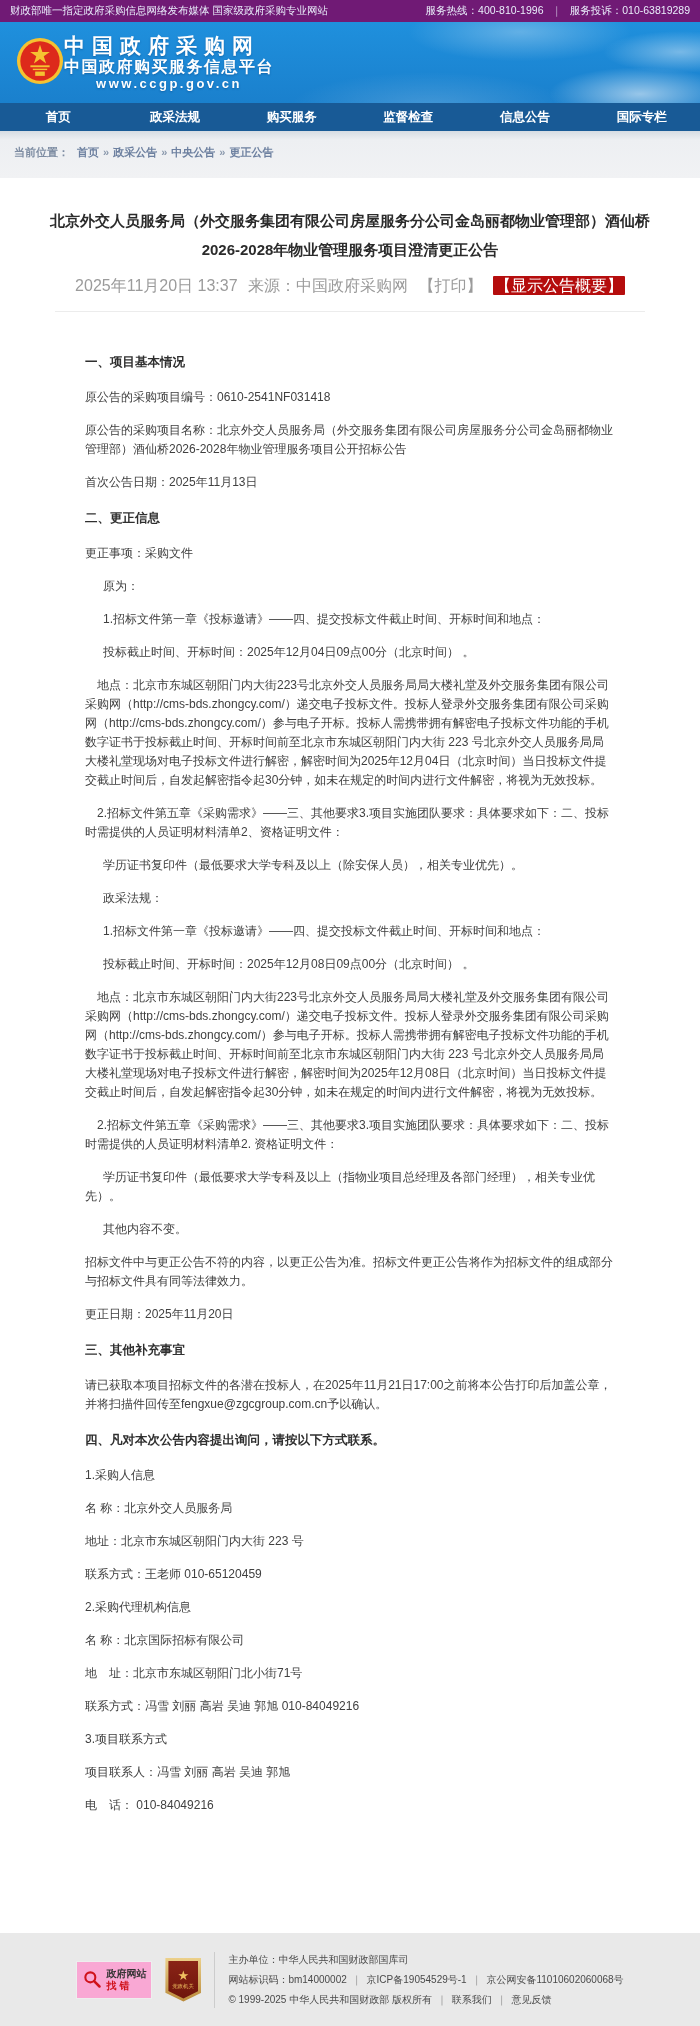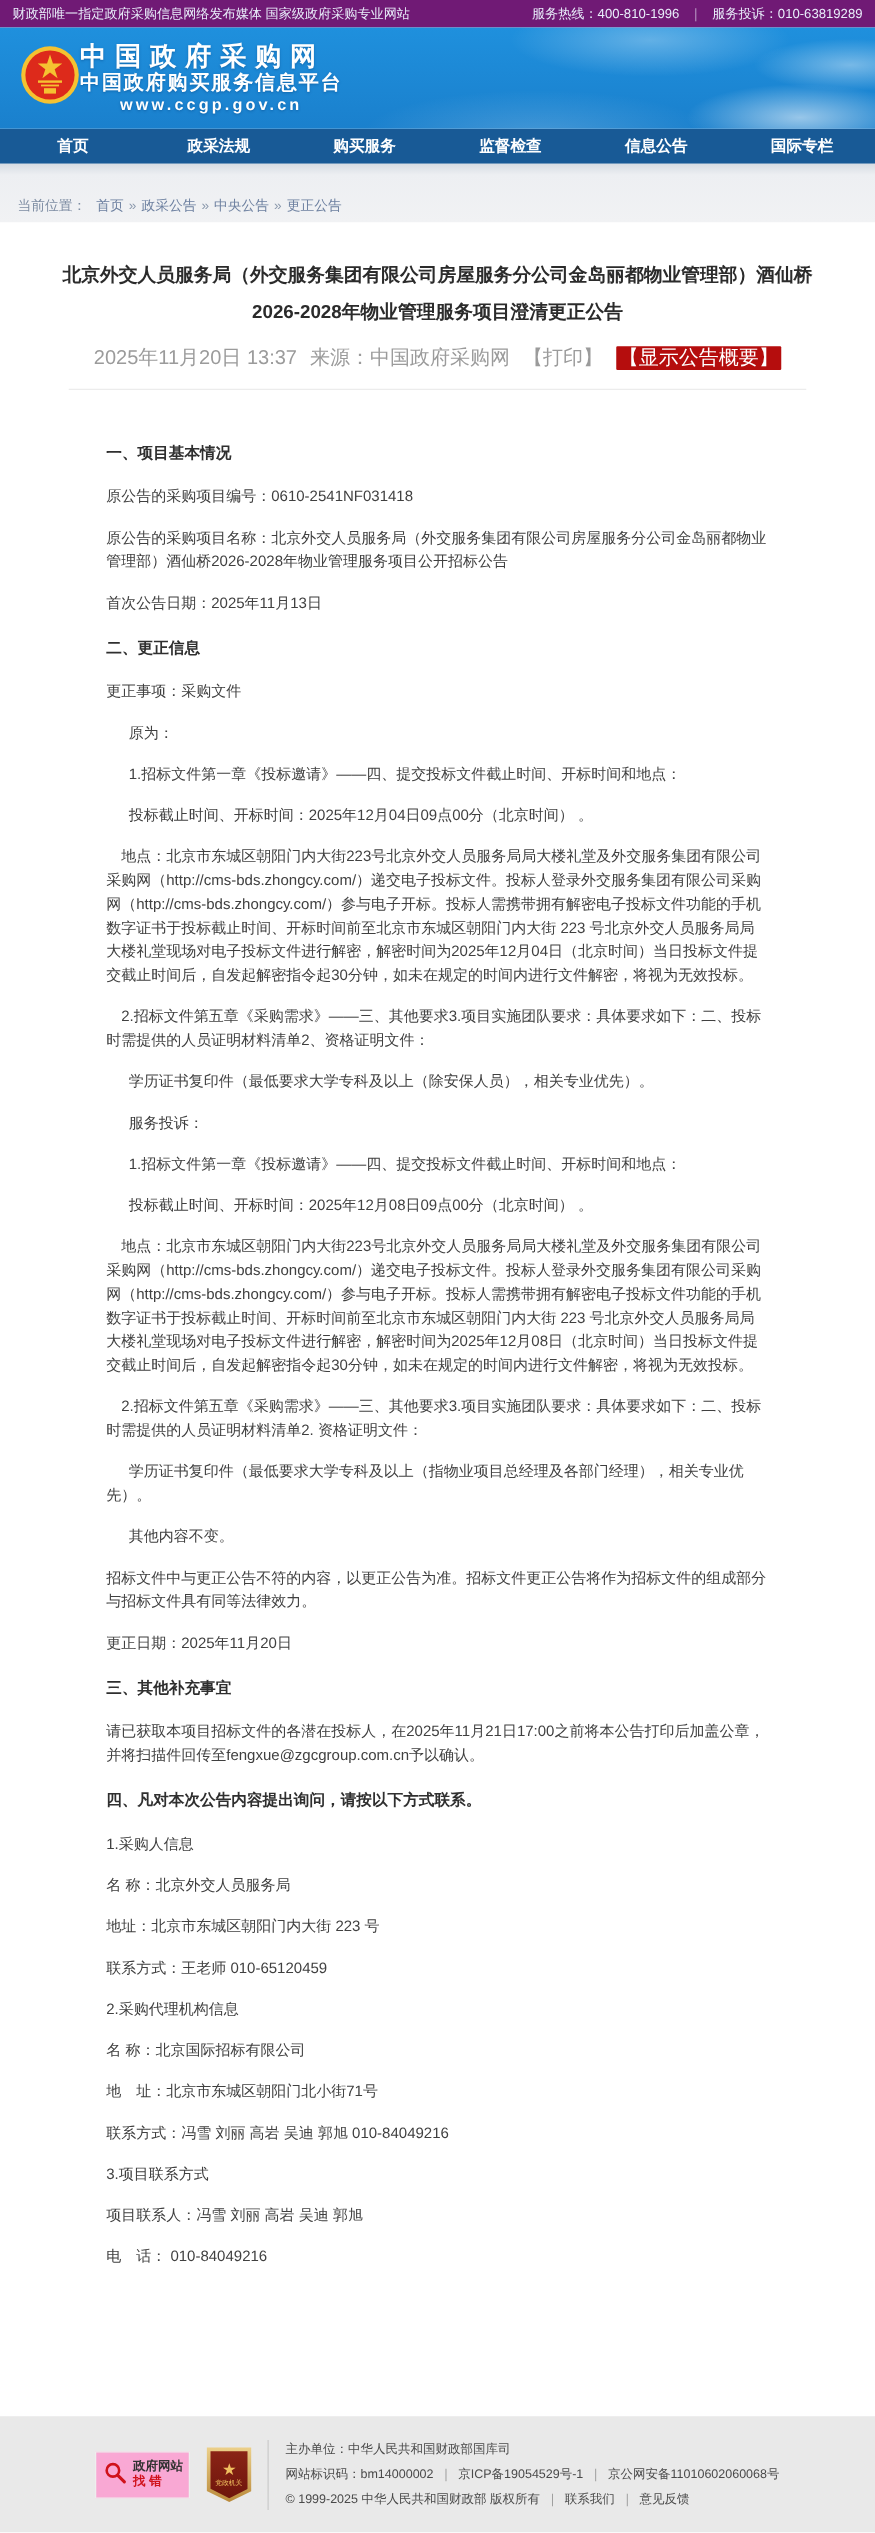--- a/index.html
+++ b/index.html
@@ -43,21 +43,21 @@
   .nav { height:28px; flex:0 0 28px; background:#185a96; display:flex; }
   .nav-item {
     flex:1; text-align:center; line-height:28px;
     color:#fff; font-size:12.5px; font-weight:bold; text-decoration:none; cursor:pointer;
   }
 
   
   .crumb-strip {
     height:47px; flex:0 0 47px;
     background:linear-gradient(180deg,#d6dce3 0,#edeff2 9px,#f1f2f4 100%);
-    padding:26px 0 0 14px; font-size:11px; color:#7d8ca2;
+    padding:14px 0 0 14px; font-size:11px; color:#7d8ca2;font-weight:bold;
   }
   .crumb-strip a { color:#6d80a0; text-decoration:none; cursor:pointer; }
   .crumb-sep { margin:0 4px; color:#8b99ad; }
 
   
   .main { background:#fff; flex:1 1 auto; min-height:1755px; padding:0 35px; }
   .article-title {
     margin:28px 0 0; font-size:15px; font-weight:bold; color:#2b2b2b;
     text-align:center; line-height:29px;
   }
@@ -191,21 +191,21 @@
       <p class="para i">1.招标文件第一章《投标邀请》——四、提交投标文件截止时间、开标时间和地点：</p>
 
       <p class="para i">投标截止时间、开标时间：2025年12月04日09点00分（北京时间） 。</p>
 
       <p class="para i1">地点：北京市东城区朝阳门内大街223号北京外交人员服务局局大楼礼堂及外交服务集团有限公司采购网（http://cms-bds.zhongcy.com/）递交电子投标文件。投标人登录外交服务集团有限公司采购网（http://cms-bds.zhongcy.com/）参与电子开标。投标人需携带拥有解密电子投标文件功能的手机数字证书于投标截止时间、开标时间前至北京市东城区朝阳门内大街 223 号北京外交人员服务局局大楼礼堂现场对电子投标文件进行解密，解密时间为2025年12月04日（北京时间）当日投标文件提交截止时间后，自发起解密指令起30分钟，如未在规定的时间内进行文件解密，将视为无效投标。</p>
 
       <p class="para i1">2.招标文件第五章《采购需求》——三、其他要求3.项目实施团队要求：具体要求如下：二、投标时需提供的人员证明材料清单2、资格证明文件：</p>
 
       <p class="para i">学历证书复印件（最低要求大学专科及以上（除安保人员），相关专业优先）。</p>
 
-      <p class="para i">服务投诉：</p>
+      <p class="para i">政采法规：</p>
 
       <p class="para i">1.招标文件第一章《投标邀请》——四、提交投标文件截止时间、开标时间和地点：</p>
 
       <p class="para i">投标截止时间、开标时间：2025年12月08日09点00分（北京时间） 。</p>
 
       <p class="para i1">地点：北京市东城区朝阳门内大街223号北京外交人员服务局局大楼礼堂及外交服务集团有限公司采购网（http://cms-bds.zhongcy.com/）递交电子投标文件。投标人登录外交服务集团有限公司采购网（http://cms-bds.zhongcy.com/）参与电子开标。投标人需携带拥有解密电子投标文件功能的手机数字证书于投标截止时间、开标时间前至北京市东城区朝阳门内大街 223 号北京外交人员服务局局大楼礼堂现场对电子投标文件进行解密，解密时间为2025年12月08日（北京时间）当日投标文件提交截止时间后，自发起解密指令起30分钟，如未在规定的时间内进行文件解密，将视为无效投标。</p>
 
       <p class="para i1">2.招标文件第五章《采购需求》——三、其他要求3.项目实施团队要求：具体要求如下：二、投标时需提供的人员证明材料清单2. 资格证明文件：</p>
 
       <p class="para i">学历证书复印件（最低要求大学专科及以上（指物业项目总经理及各部门经理），相关专业优先）。</p>

